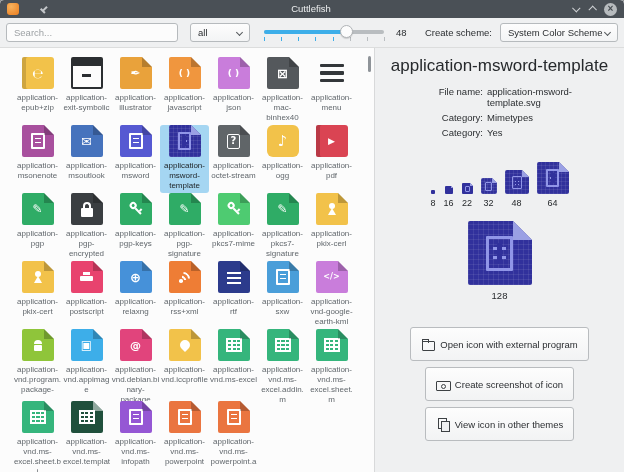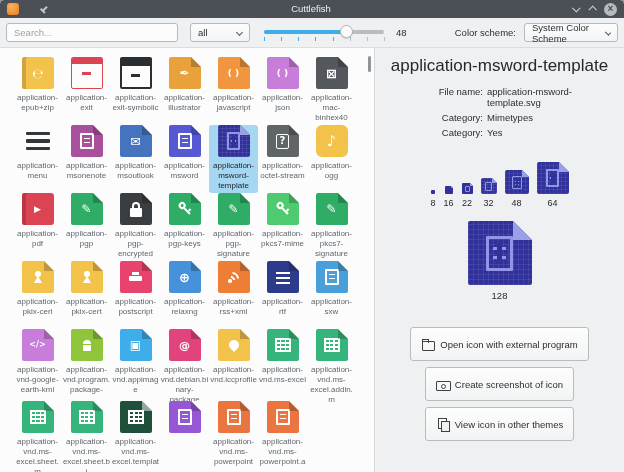--- a/index.html
+++ b/index.html
@@ -29,21 +29,21 @@
   .toolbar { height:30px; display:flex; align-items:center; padding:0 6px; gap:8px;
              background:var(--panel,#eff0f1); border-bottom:1px solid #dcdddd; }
   .search { width:172px; height:19px; border:1px solid #b6babd; border-radius:3px; background:#fcfcfc;
             font-size:9.5px; padding:0 7px; color:#2b2e31; outline:none; font-family:inherit; }
   .search::placeholder { color:#9ea2a5; }
   .combo { display:flex; align-items:center; height:19px; border:1px solid #b6babd; border-radius:3px;
            background:linear-gradient(#fdfdfd,#f3f4f5); font-size:9.5px; color:#2b2e31; padding:0 7px; }
   .combo .cchev { width:5px; height:5px; border-left:1.2px solid #55595c; border-bottom:1.2px solid #55595c;
                   transform:rotate(-45deg); margin-left:auto; }
   .combo-all { width:60px; margin-left:4px; }
-  .combo-scheme { width:94px;justify-content:space-between; }
+  .combo-scheme { width:118px;justify-content:space-between; }
   .slider { position:relative; width:120px; height:19px; margin-left:6px; }
   .sl-track { position:absolute; left:0; right:0; top:7px; height:4px; background:#b9bdc0; border-radius:2px; }
   .sl-fill  { position:absolute; left:0; top:7px; height:4px; background:var(--accent,#3daee9); border-radius:2px; }
   .sl-handle{ position:absolute; top:2px; width:13px; height:13px; border-radius:50%; background:#fcfcfc;
               border:1px solid #b0b4b7; box-shadow:0 1px 1px rgba(0,0,0,.15); }
   .sl-ticks { position:absolute; left:0; right:0; top:13px; height:5px; }
   .sl-ticks i { position:absolute; width:1px; height:4px; top:1px; }
   .sl-value { font-size:9.5px; color:#2b2e31; margin-left:4px; }
   .cs-label { font-size:9.5px; color:#2b2e31; margin-left:auto; }
 
@@ -173,43 +173,36 @@
           <i style="left: 28.5714%; background: rgb(61, 174, 233);"></i>
           <i style="left: 42.8571%; background: rgb(61, 174, 233);"></i>
           <i style="left: 57.1429%; background: rgb(61, 174, 233);"></i>
           <i style="left: 71.4286%; background: rgb(185, 189, 192);"></i>
           <i style="left: 85.7143%; background: rgb(185, 189, 192);"></i>
           <i style="left: 100%; background: rgb(185, 189, 192);"></i>
         </span>
       <span class="sl-handle" id="sl-handle" style="left: calc(69% - 7px);"></span>
     </span>
     <span class="sl-value">48</span>
-    <span class="cs-label">Color scheme:</span>
+    <span class="cs-label">Create scheme:</span>
     <span class="combo combo-scheme">
       <span>System Color Scheme</span>
       <span class="cchev"></span>
     </span>
   </div>
 
   <div class="content">
     <div class="icongrid" id="icon-grid">
         <div class="cell">
           <span class="fi book" style="background: rgb(242, 194, 74);">
             <span class="g-txt" style="font-size: 13px;">℮</span>
           </span>
           <div class="lbl">application-epub+zip</div>
         </div>
         <div class="cell">
-          <span class="fi sp-exit">
-            <span class="e-bar"></span>
-            <span class="e-dash"></span>
-          </span>
-          <div class="lbl">application-exit</div>
-        </div>
-        <div class="cell">
           <span class="fi sp-exitDark">
             <span class="e-bar"></span>
             <span class="e-dash"></span>
           </span>
           <div class="lbl">application-exit-symbolic</div>
         </div>
         <div class="cell">
           <span class="fi" style="background: rgb(233, 162, 59);">
             <span class="cut"></span>
             <span class="fold"></span>
@@ -511,20 +504,21 @@
             <span class="g-grid"></span>
           </span>
           <div class="lbl">application-vnd.ms-excel.templat</div>
         </div>
         <div class="cell">
           <span class="fi" style="background: rgb(149, 87, 212);">
             <span class="cut"></span>
             <span class="fold"></span>
             <span class="g-doc"></span>
           </span>
+          <div class="lbl">application-vnd.ms-infopath</div>
         </div>
         <div class="cell">
           <span class="fi" style="background: rgb(234, 117, 64);">
             <span class="cut"></span>
             <span class="fold"></span>
             <span class="g-doc"></span>
           </span>
           <div class="lbl">application-vnd.ms-powerpoint</div>
         </div>
         <div class="cell">

